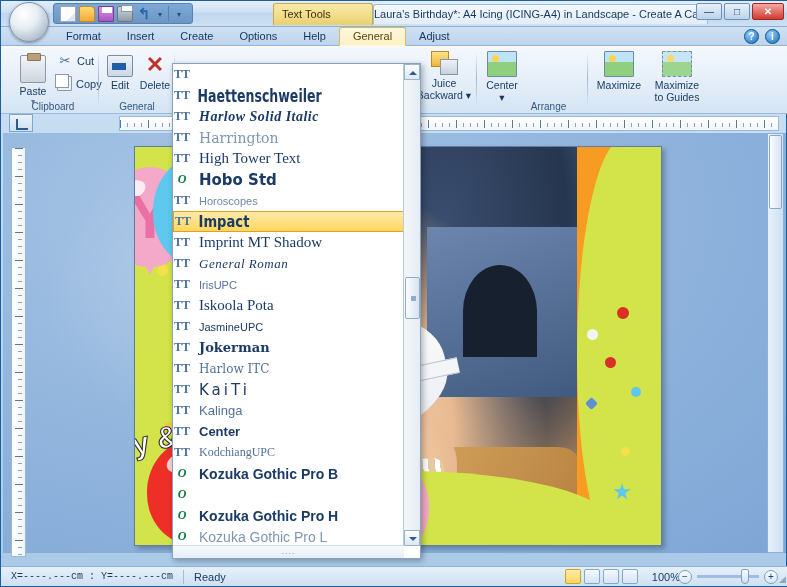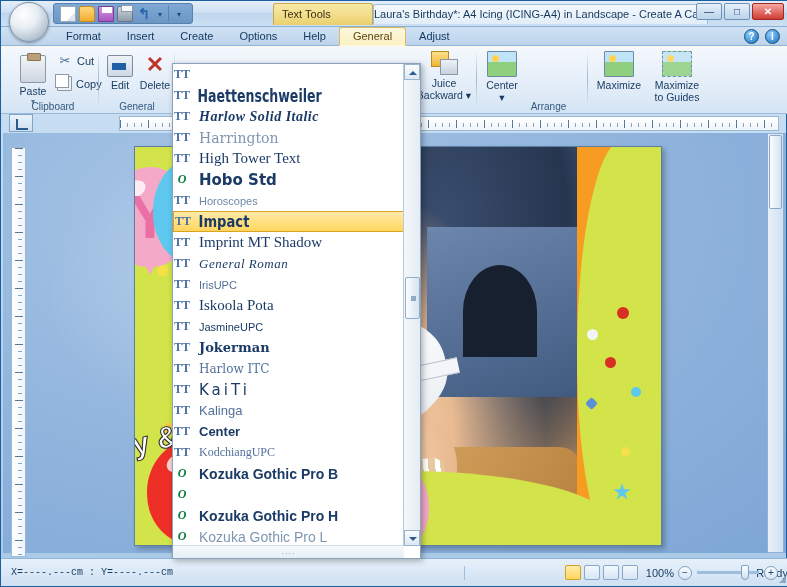--- a/index.html
+++ b/index.html
@@ -304,32 +304,32 @@
      text-align:center; color:#8da6bd; font-size:9px; letter-spacing:1px; line-height:11px; cursor:ns-resize;}
 
   
   .vsbar{ position:absolute; right:2px; top:132px; width:17px; height:420px;
      background:linear-gradient(90deg,#e8f0f9,#cfe0f1); border:1px solid #8fb0d2; }
   .vsbar .thumb{ position:absolute; left:1px; top:1px; width:13px; height:74px;
      background:linear-gradient(90deg,#fbfdff,#d4e3f2); border:1px solid #8aa9c8; border-radius:2px;}
 
   
   .statusbar{
-    position:absolute; left:0; bottom:0; width:787px; height:28px;
+    position:absolute; left:0; bottom:0; width:787px; height:20px;
     background:linear-gradient(180deg,#e6f0fa 0%,#cfe0f2 100%);
-    border-top:1px solid #8fb4d6; display:flex; align-items:center;justify-content:space-between;
+    border-top:1px solid #8fb4d6; display:flex; align-items:center;
   }
   .coords{ font-family:"Liberation Mono",monospace; font-size:10px; color:#16395f; padding-left:10px; }
   .sdiv{ width:1px; height:14px; background:#9fbedd; margin:0 10px; }
   .ready{ font-size:11px; color:#16395f; }
   .viewbtns{ position:absolute; right:150px; display:flex; gap:3px; }
   .vb{ width:16px;height:15px; border:1px solid #88a8c6; background:linear-gradient(180deg,#f3f8fd,#d6e5f4);
        border-radius:2px; cursor:pointer; position:relative;}
   .vb.active{ background:linear-gradient(180deg,#ffeaa8,#ffd65e); border-color:#cda322; }
-  .zoomlbl{ position:absolute; right:114px; font-size:11px; color:#16395f; }
+  .zoomlbl{ position:absolute; right:108px; font-size:11px; color:#16395f; }
   .zoomctl{ position:absolute; right:10px; width:100px; height:16px; display:flex; align-items:center; }
   .zbtn{ width:14px;height:14px;border-radius:50%;border:1px solid #7fa0c0;
      background:linear-gradient(180deg,#f7fbff,#d9e7f5); font-size:10px; line-height:12px; text-align:center;
      color:#1d4470; cursor:pointer;}
   .ztrack{ flex:1; height:3px; background:#9fbedd; margin:0 5px; position:relative; }
   .zthumb{ position:absolute; left:44px; top:-6px; width:8px; height:15px;
      background:linear-gradient(180deg,#fbfdff,#cfe0f1); border:1px solid #7fa0c0; border-radius:2px 2px 4px 4px; cursor:pointer;}
   .grip{ position:absolute; right:2px; bottom:2px; color:#8aa8c4; font-size:9px; }
 </style>
 </head>

